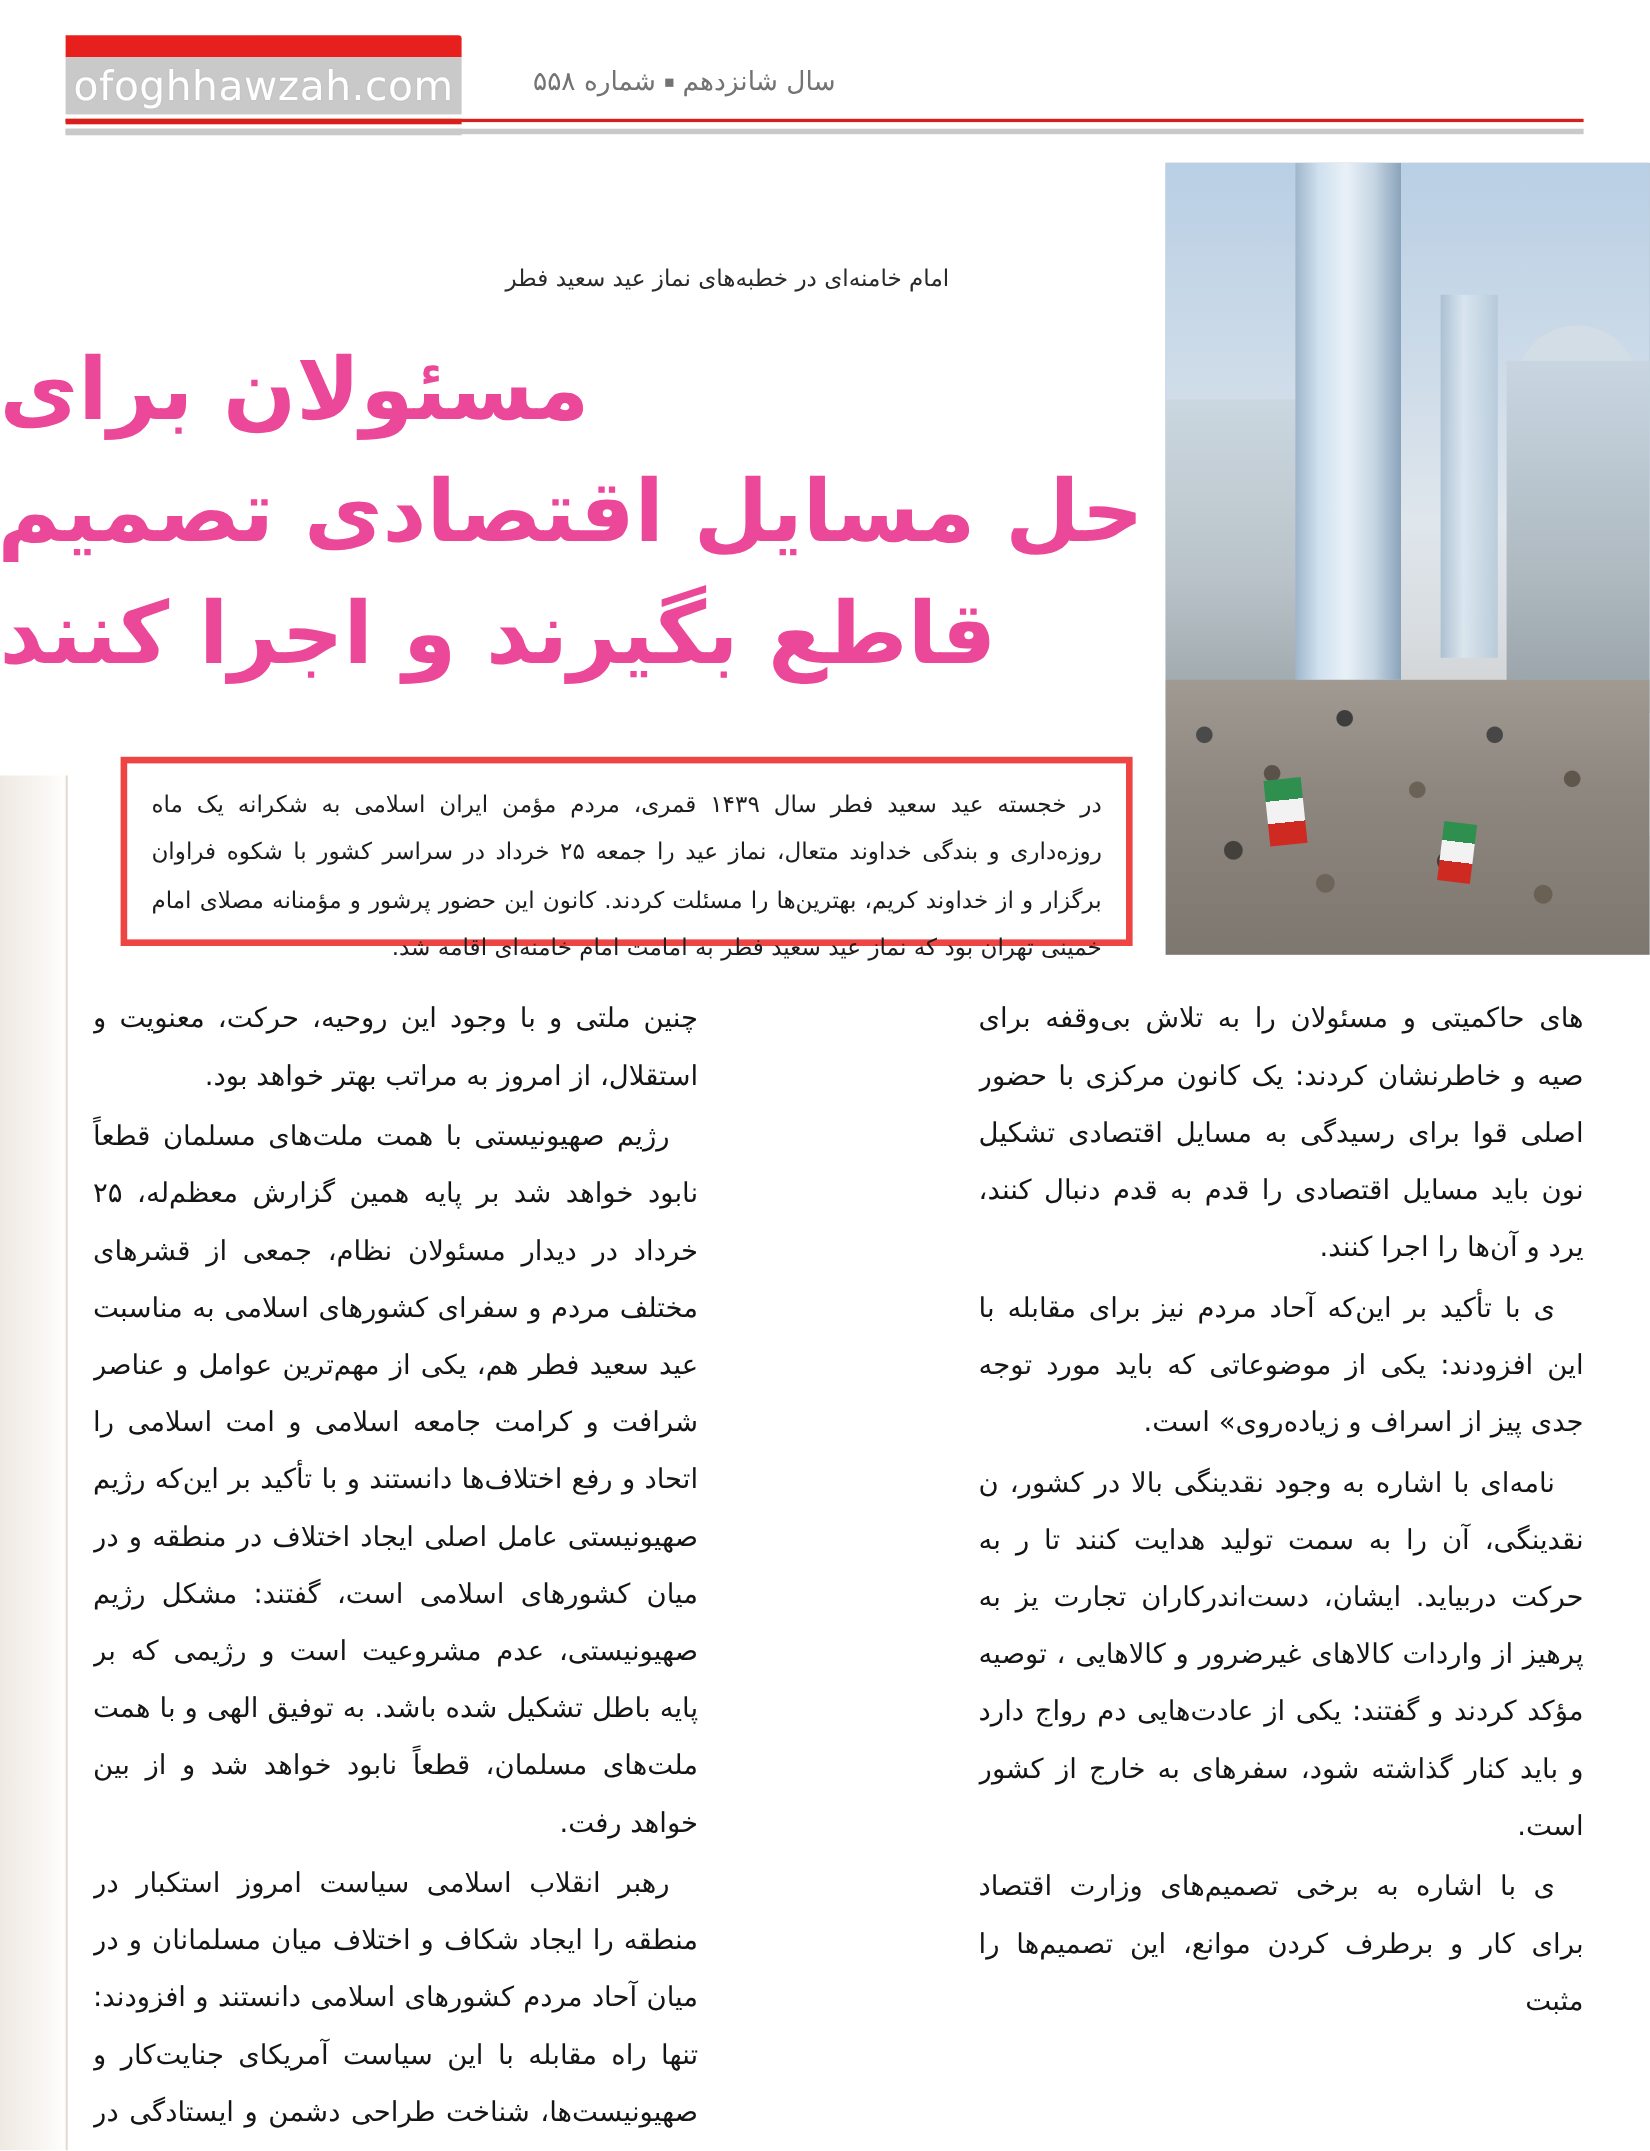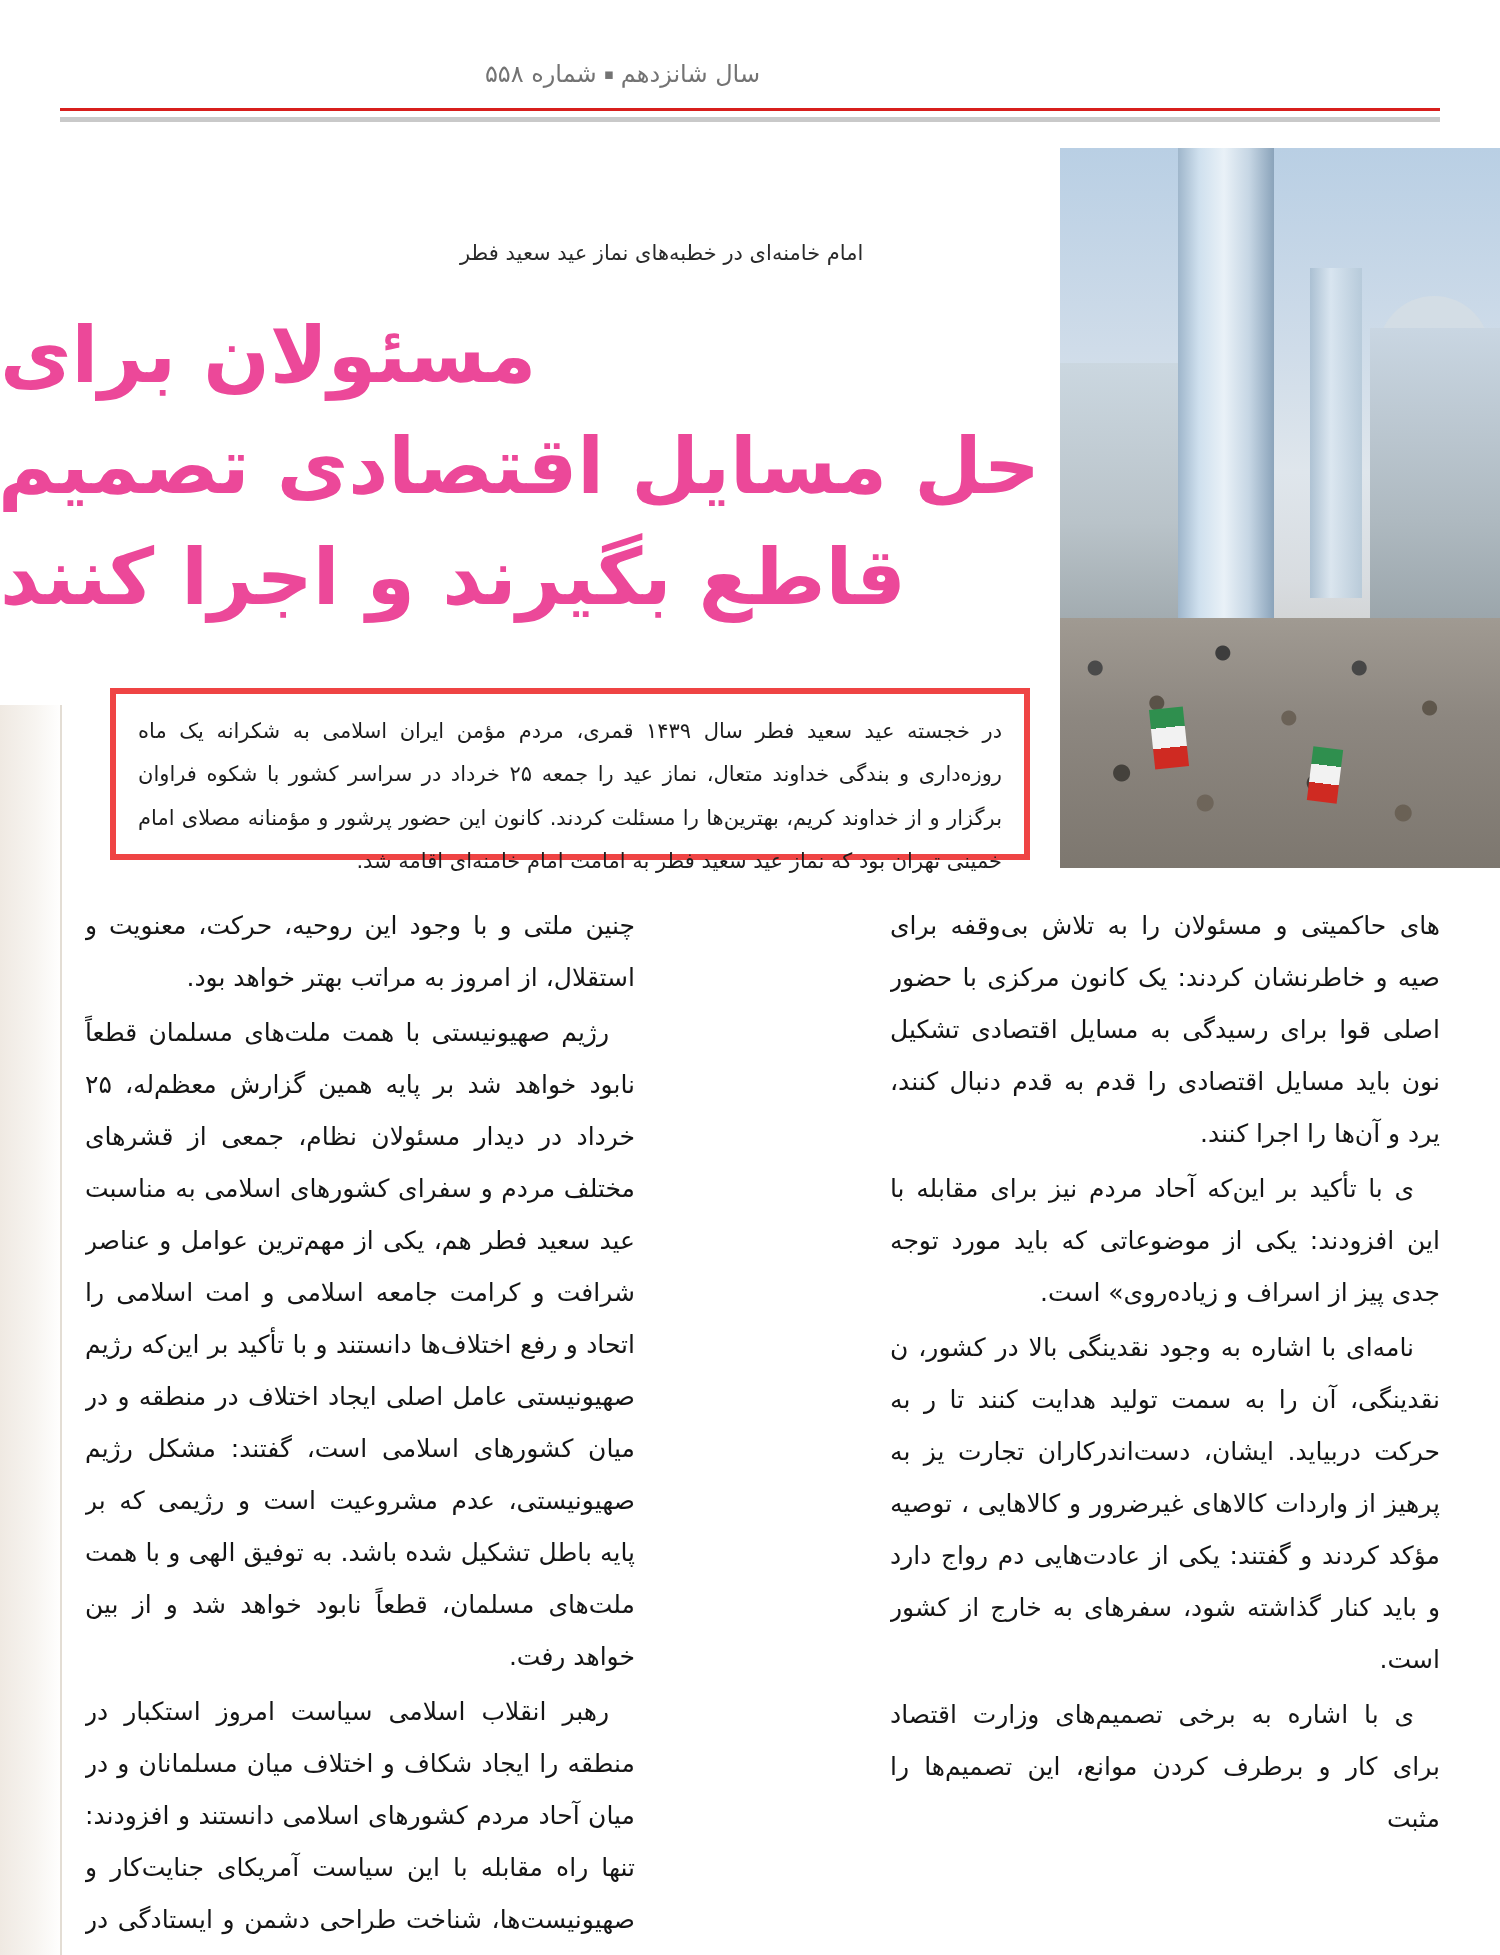--- a/index.html
+++ b/index.html
@@ -160,20 +160,27 @@
   .col p.noind{text-indent:0;}
 </style>
 </head>
 <body>
 
 <div id="page">
 
   <div class="paper-edge"></div>
   <div class="paper-edge-line"></div>
 
+  <div class="masthead">
+    <div class="red-top"></div>
+    <div class="grey-body"></div>
+    <div class="domain">ofoghhawzah.com</div>
+    <div class="red-bottom"></div>
+    <div class="grey-bottom"></div>
+  </div>
 
   <div class="head-rule-red"></div>
   <div class="head-rule-grey"></div>
 
   <div class="issue-line">
     <span>سال شانزدهم</span><span class="sep">▪</span><span>شماره ۵۵۸</span>
   </div>
 
   <div class="photo">
     <div class="ph-sky"></div>

